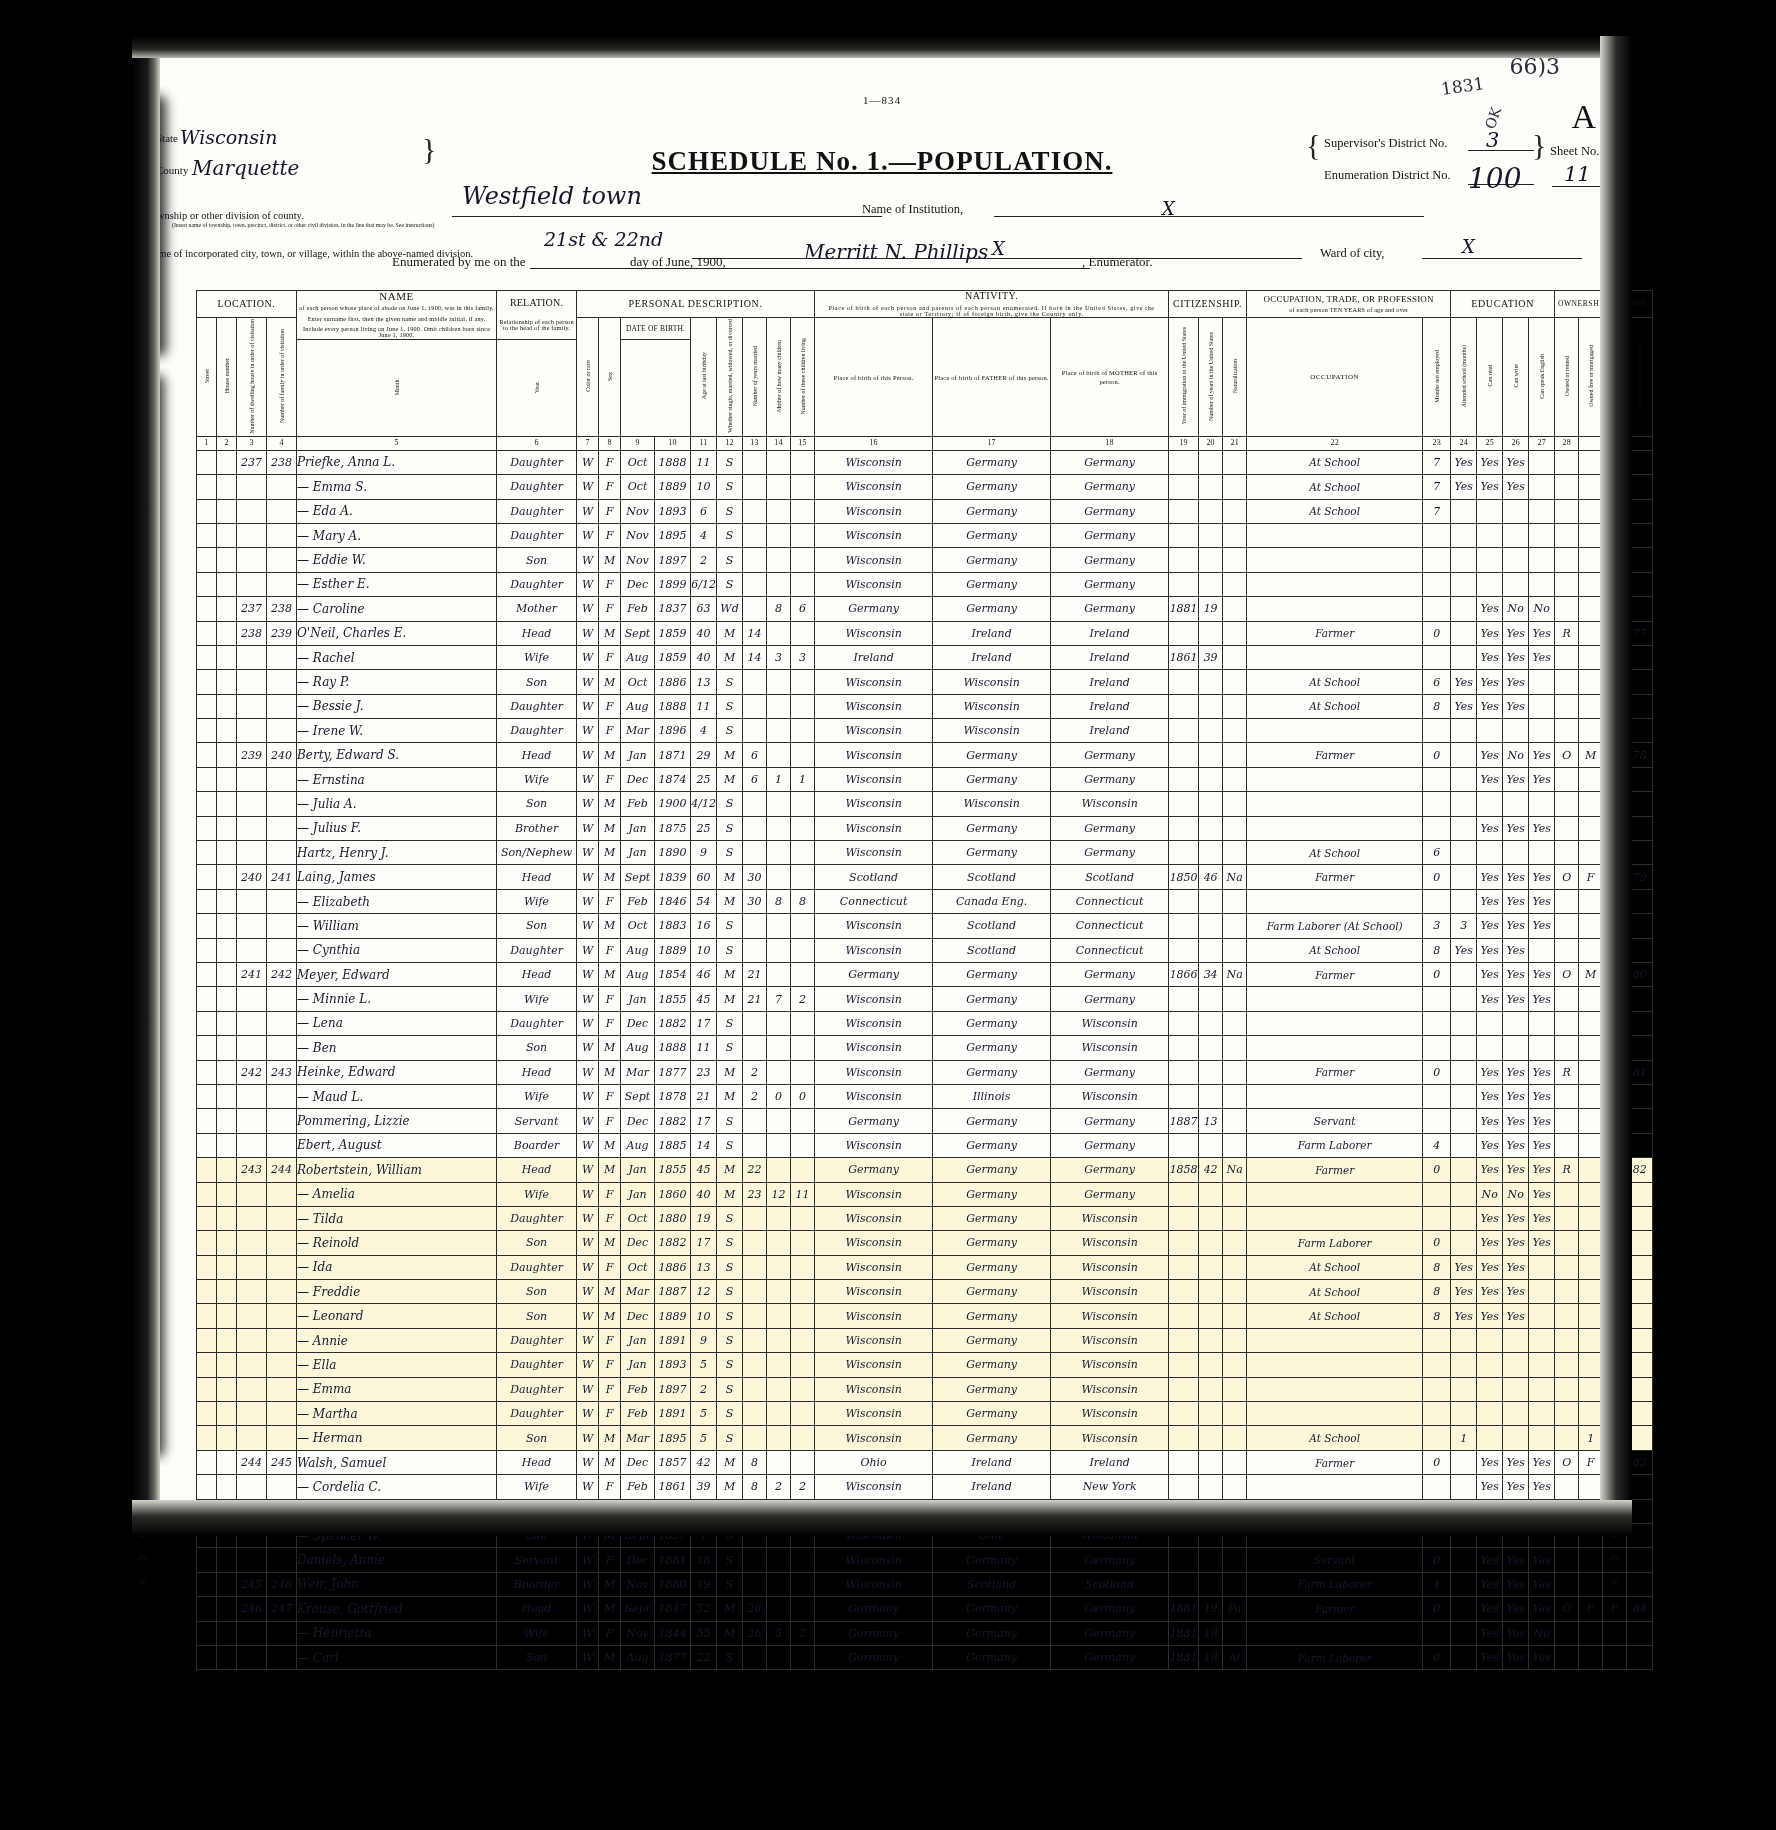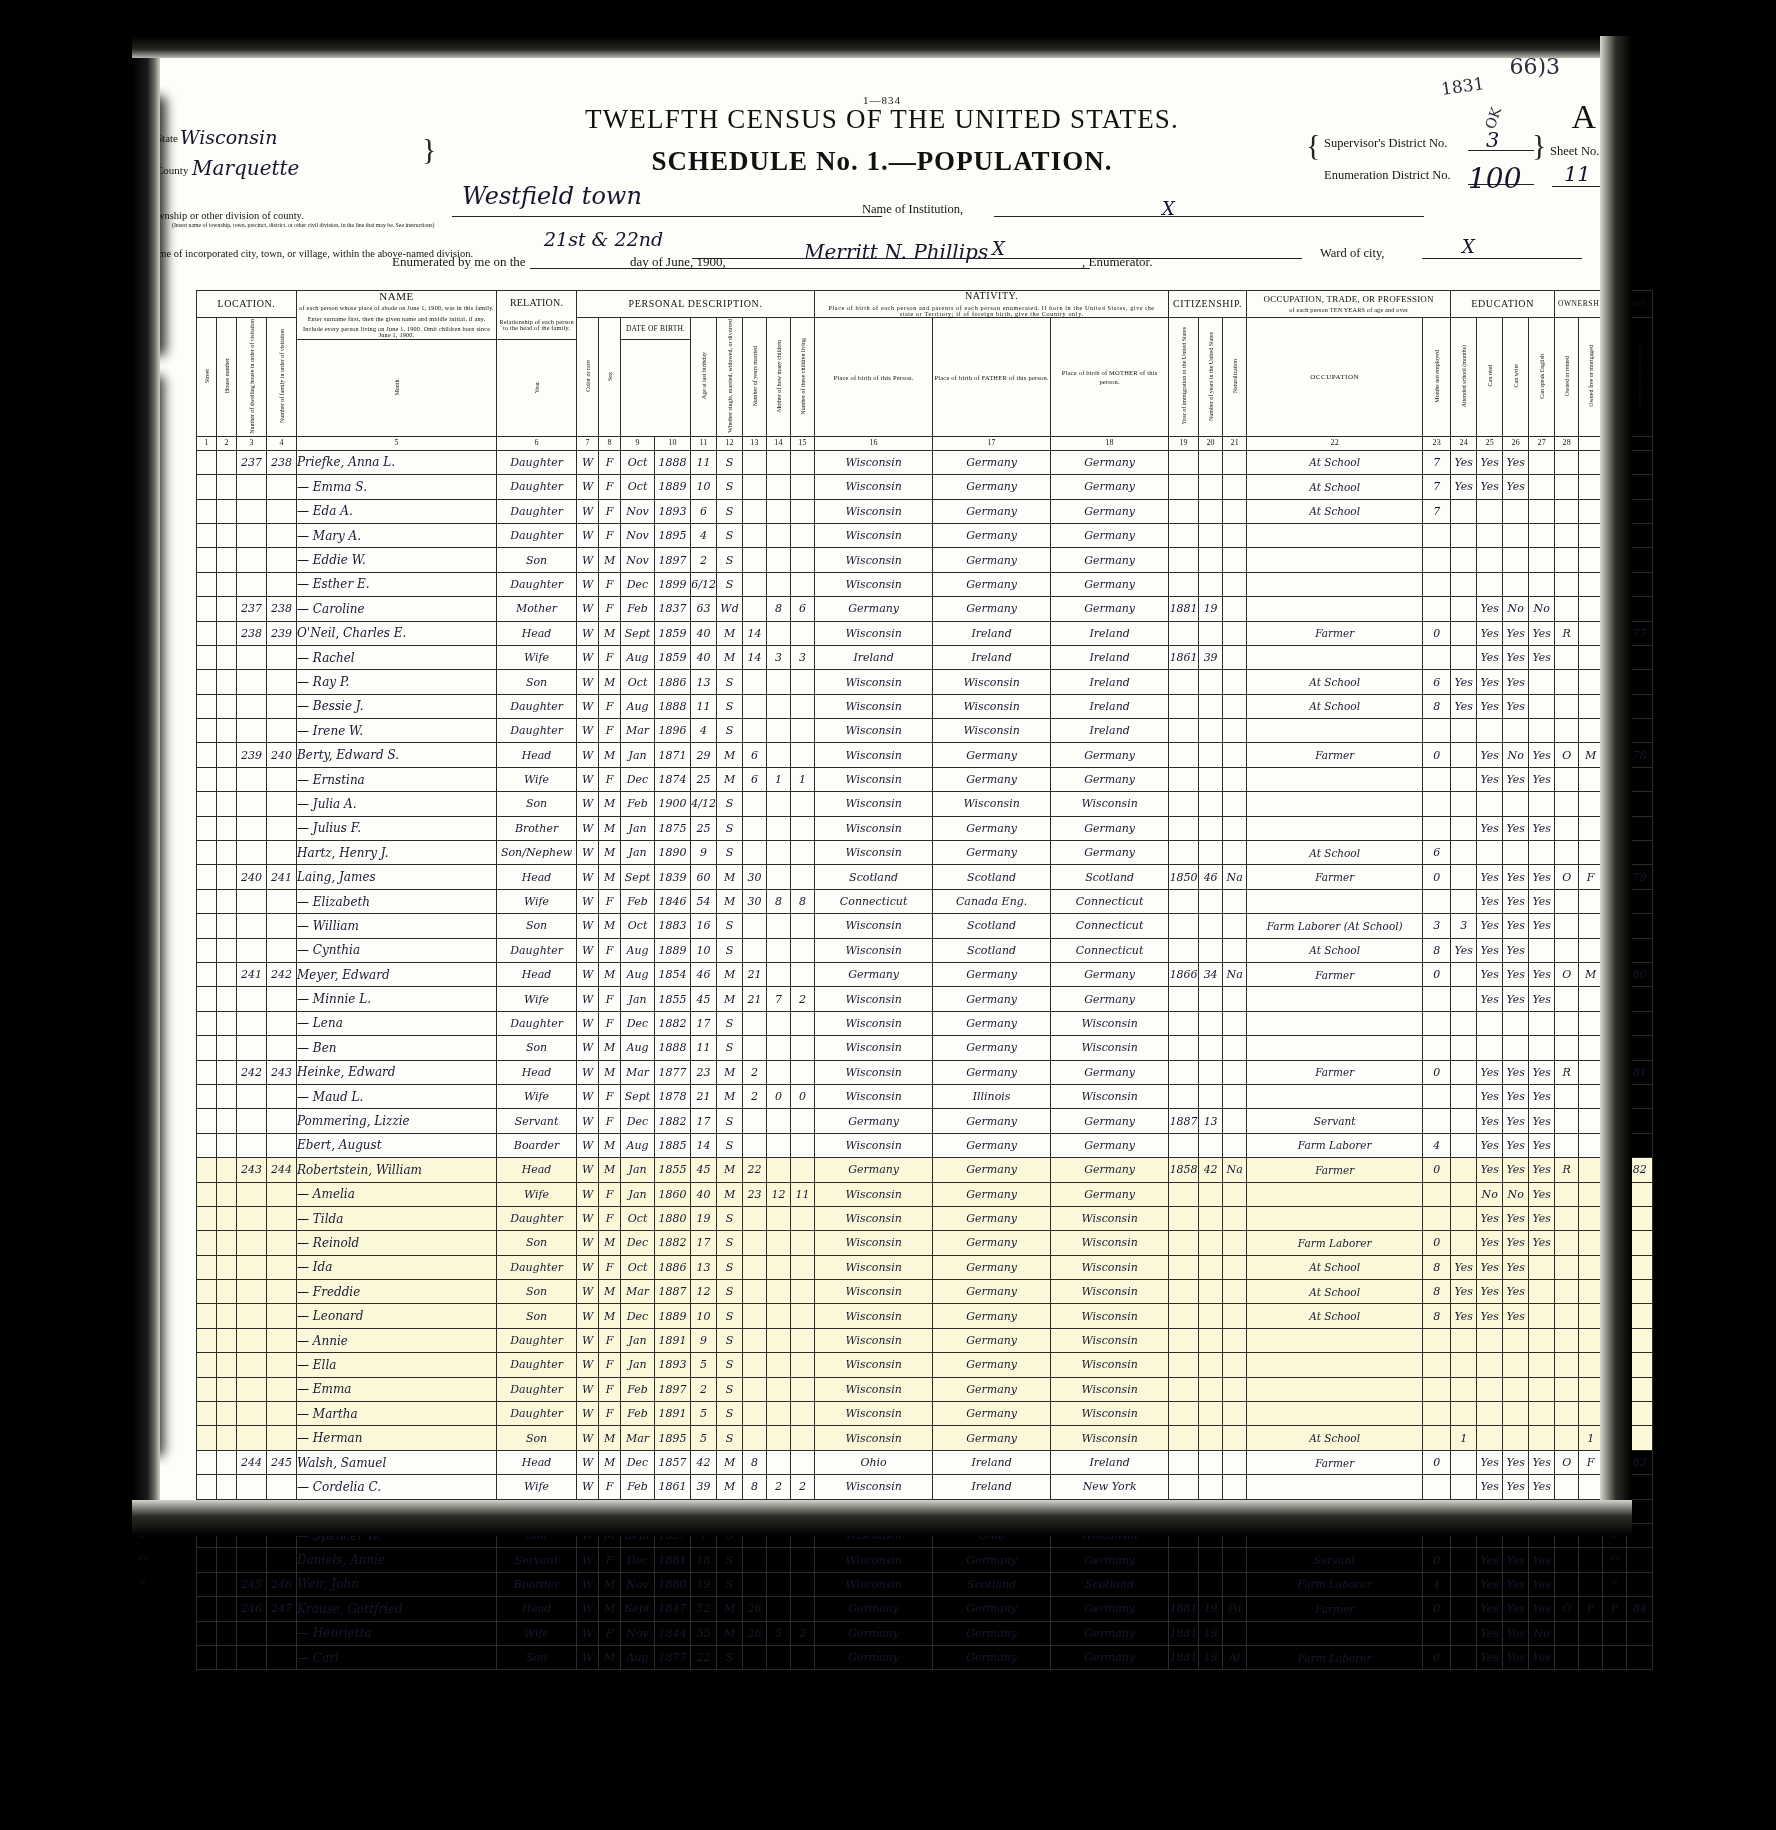--- a/index.html
+++ b/index.html
@@ -22,21 +22,21 @@
      background:linear-gradient(270deg,#000 0%,#2a2a26 50%,#d8d8d0 100%);}
   #edge-bottom{left:132px;top:1500px;width:1500px;height:36px;
      background:linear-gradient(0deg,#000 0%,#2b2b27 55%,#d5d5cd 100%);}
 
   .blotch{position:absolute;background:#0d0d0c;border-radius:50%;filter:blur(6px);opacity:.85;}
 
   
   .hdr{position:absolute;color:#111;text-align:center;}
   #form-no{left:0;right:0;top:58px;font-size:11px;letter-spacing:1px;}
   #title{left:0;right:0;top:68px;font-size:27px;letter-spacing:1.2px;font-family:"Liberation Serif",serif;}
-  #subtitle{left:0;right:0;top:110px;font-size:27px;font-weight:700;letter-spacing:1px;}
+  #subtitle{left:0;right:0;top:110px;font-size:27px;font-weight:700;letter-spacing:1px;text-decoration:underline;}
   #big-a{position:absolute;right:36px;top:62px;font-size:34px;color:#111;}
 
   .lbl{position:absolute;font-size:12.5px;color:#141414;white-space:nowrap;}
   .rule{position:absolute;border-bottom:1px solid #222;}
 
   
   .hw{position:absolute;font-family:"DejaVu Serif",serif;font-style:italic;color:#15152b;white-space:nowrap;}
   .brace{position:absolute;font-size:30px;color:#222;}
 
   
@@ -63,21 +63,20 @@
   .pencil{position:absolute;font-family:"DejaVu Serif",serif;color:#2a2a3a;}
 </style>
 </head>
 <body>
 
 <div id="page">
 
   <div id="sheet">
 
     <div class="hdr" id="form-no">1—834</div>
-    <div class="hdr" id="title">TWELFTH CENSUS OF THE UNITED STATES.</div>
     <div class="hdr" id="subtitle">SCHEDULE No. 1.—POPULATION.</div>
     <div id="big-a">A</div>
 
     <div class="pencil" style="right:72px;top:18px;font-size:22px;">66)3</div>
     <div class="pencil" style="right:148px;top:40px;font-size:17px;transform:rotate(-8deg);">1831</div>
     <div class="pencil" style="right:128px;top:74px;font-size:14px;transform:rotate(-70deg);">OK</div>
 
     <div class="lbl" style="left:24px;top:96px;font-size:11px;">State</div>
     <div class="hw" style="left:48px;top:90px;font-size:19px;">Wisconsin</div>
     <div class="lbl" style="left:24px;top:128px;font-size:11px;">County</div>

